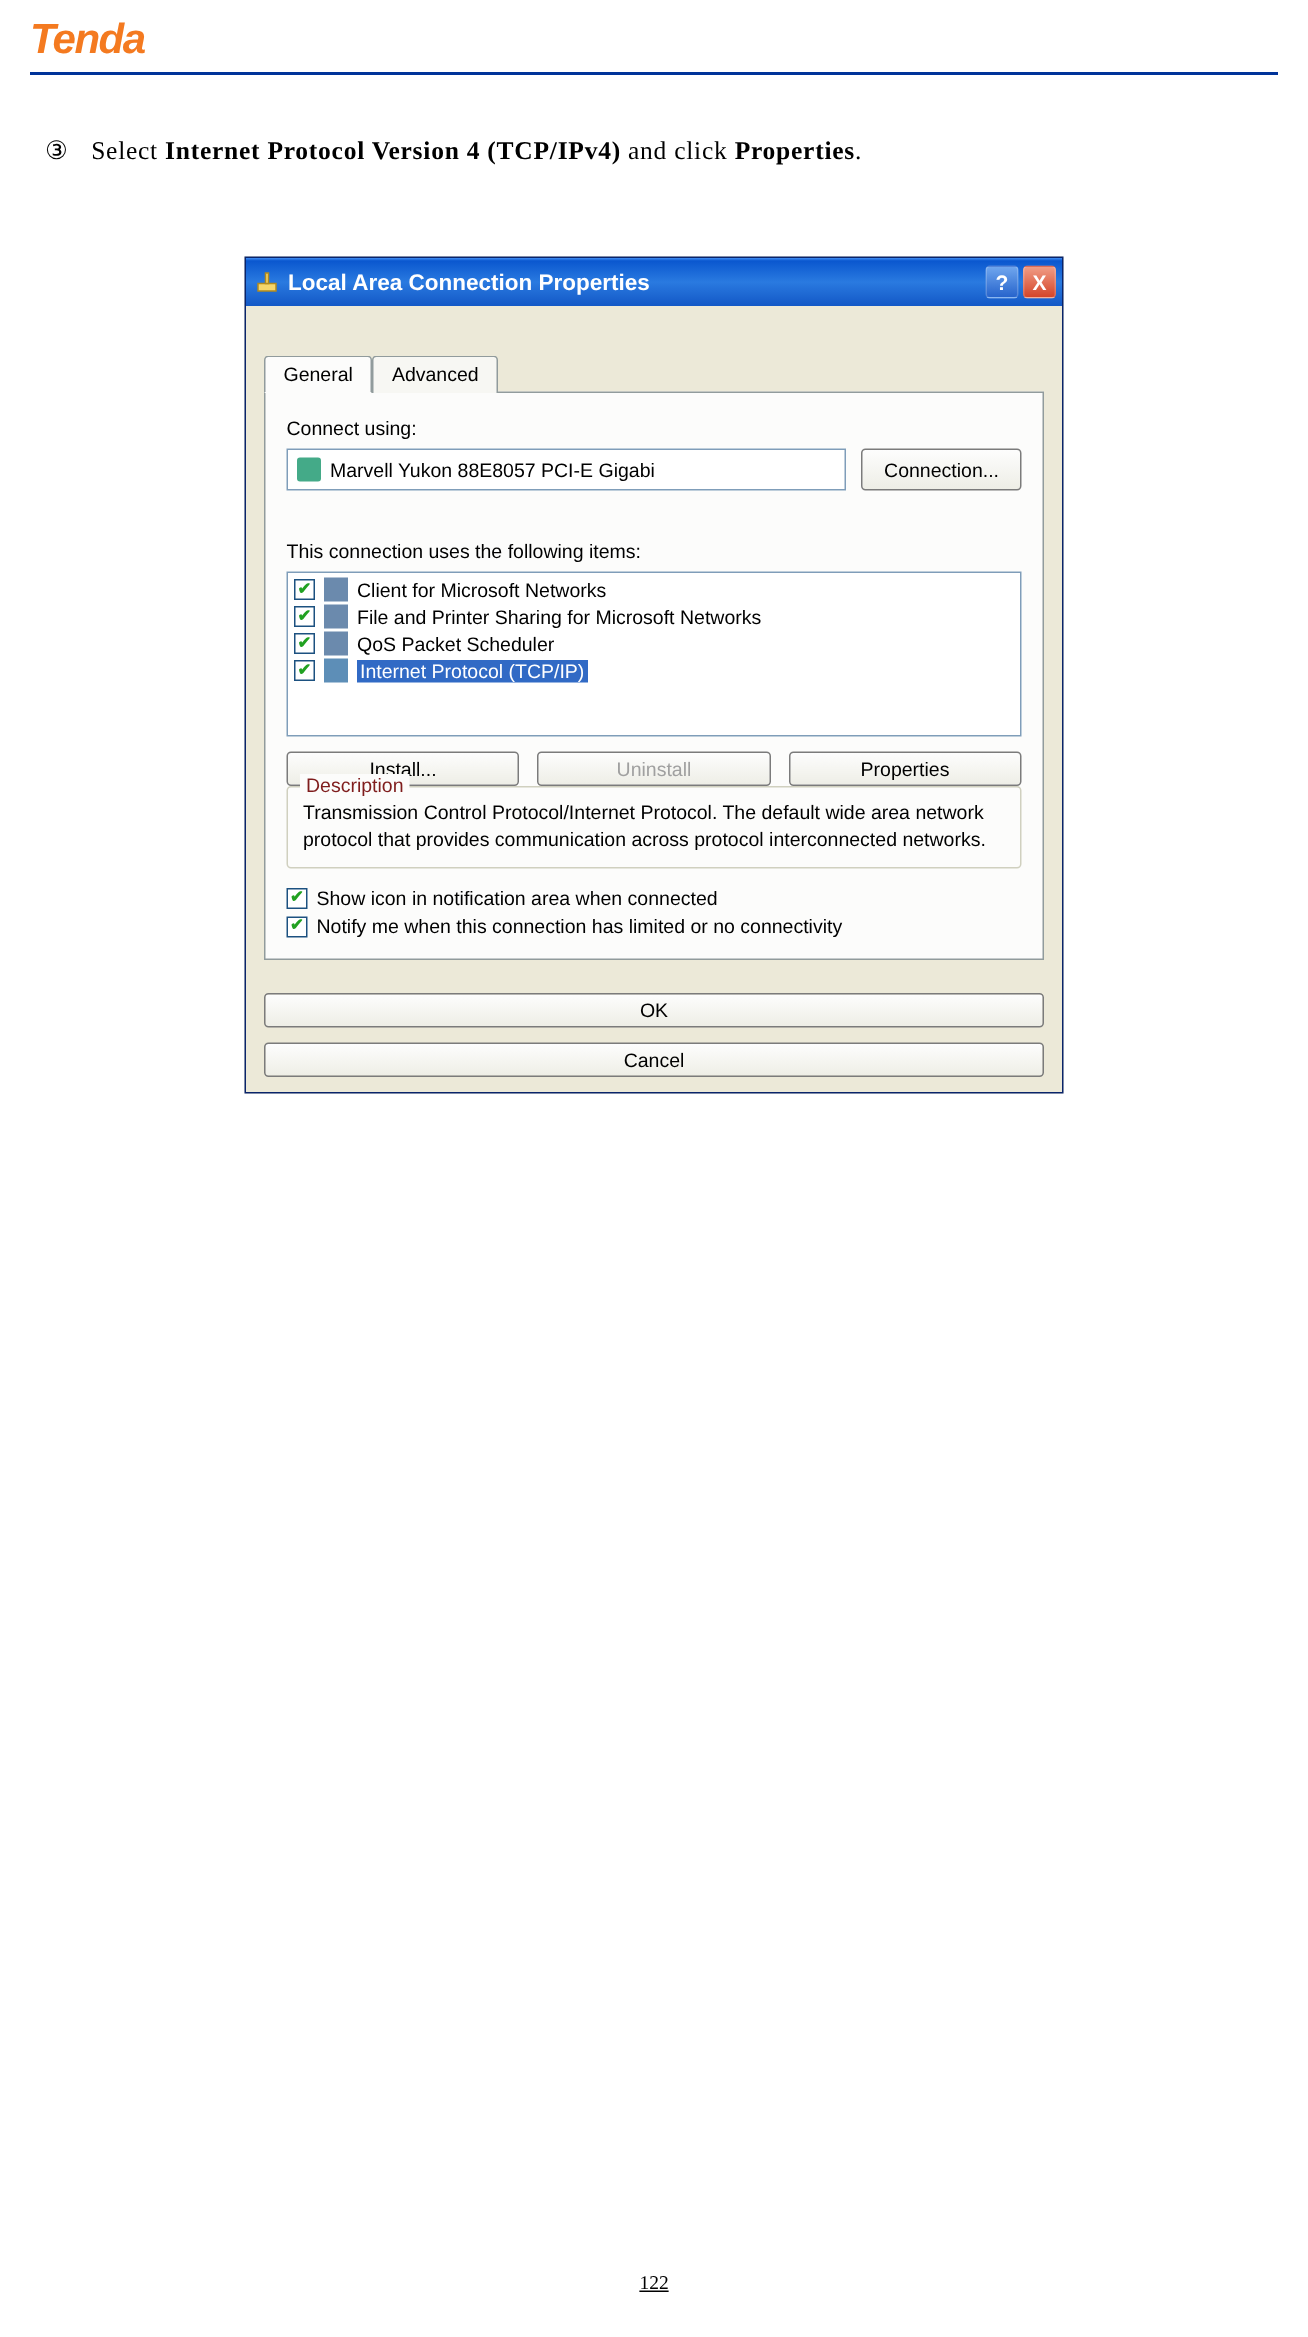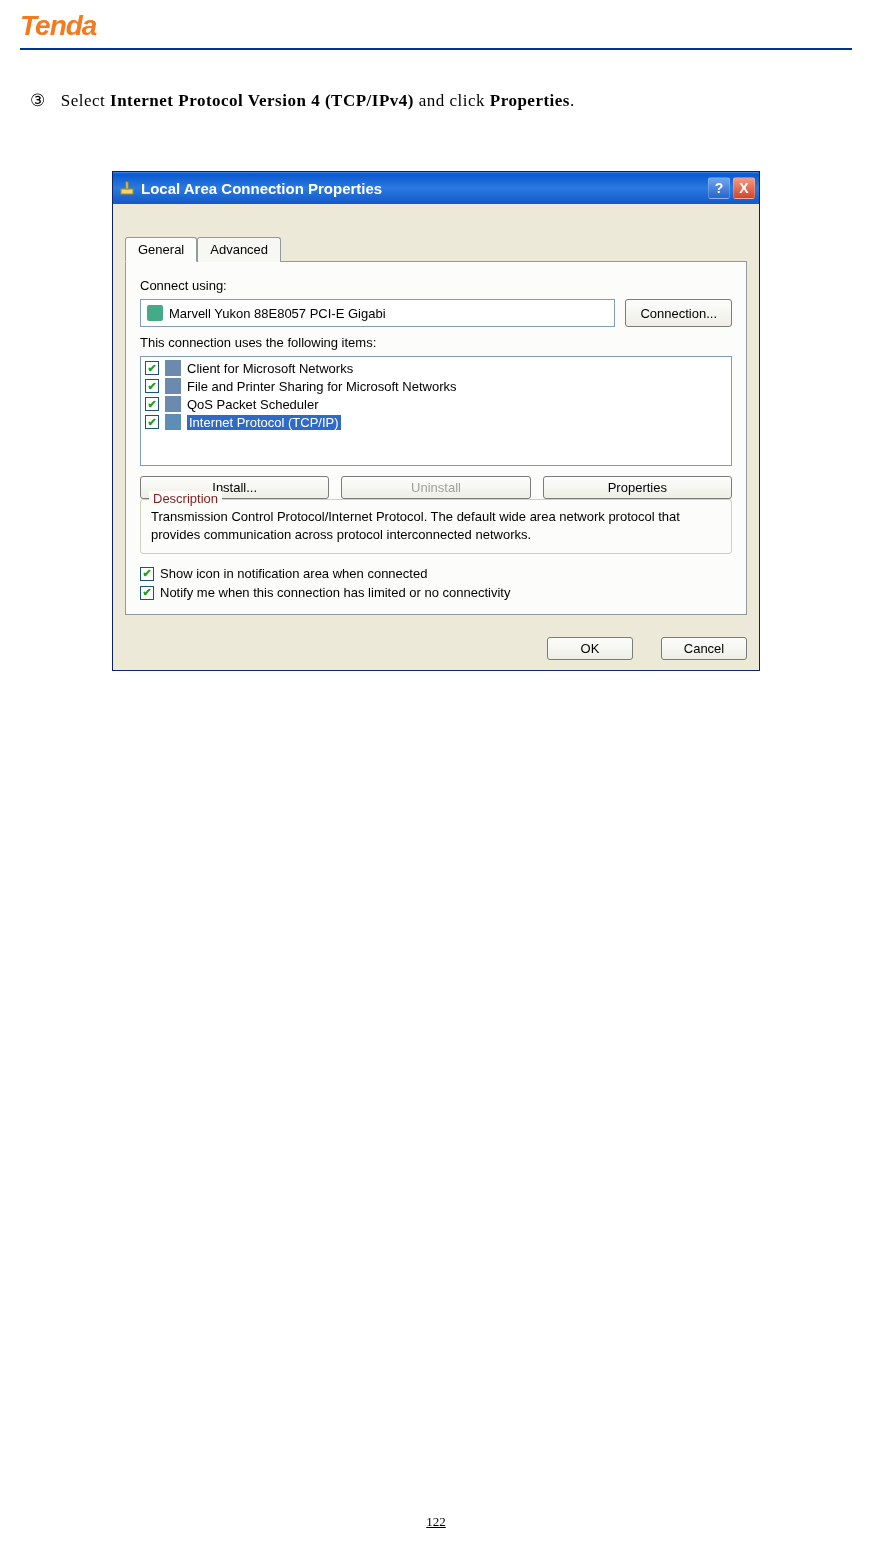--- a/index.html
+++ b/index.html
@@ -38,21 +38,21 @@
     width: 26px;
     font-weight: normal;
   }
   .instruction .bold { font-weight: bold; }
 
   .dialog-wrap {
     display: flex;
     justify-content: center;
   }
   .dialog {
-    width: 648px;
+    width: 546px;
     background: #ece9d8;
     border: 1px solid #0a246a;
     font-family: Tahoma, Arial, sans-serif;
     font-size: 13px;
     color: #000;
   }
   .titlebar {
     height: 32px;
     background: linear-gradient(to bottom, #3f8cf3 0%, #0a57cf 6%, #2a7ae0 50%, #1358c6 100%);
     display: flex;
@@ -102,21 +102,21 @@
   }
   .tabpanel {
     border: 1px solid #919b9c;
     background: #fcfcfb;
     padding: 16px 14px 14px 14px;
   }
 
   .lbl { margin-bottom: 6px; display:block; }
 
   .adapter-row {
-    display: flex; gap: 10px; margin-bottom: 8px;
+    display: flex; gap: 10px; margin-bottom: 33px;
   }
   .adapter-box {
     flex: 1;
     display: flex; align-items:center; gap:6px;
     background: #fff;
     border: 1px solid #7f9db9;
     padding: 4px 6px;
     height: 28px;
   }
   .nic-icon {
@@ -176,22 +176,23 @@
   .groupbox .legend{
     position:absolute; top:-9px; left:8px;
     background:#fcfcfb; padding:0 4px;
     color:#7f1d1d; font-size:13px;
   }
   .desc-text{font-size:13px;line-height:1.35;}
 
   .opt-row{display:flex;align-items:center;gap:6px;margin-top:4px;font-size:13px;}
 
   .dlg-buttons{
-    display:flex;justify-content:flex-end;gap:28px;
+    display:flex;justify-content:flex-end;gap:10px;
     padding:10px 12px;
+    flex-direction:column;
   }
   .dlg-buttons .btn{min-width:86px;}
 
   .page-number{
     position:absolute;
     bottom:28px;
     left:0;right:0;
     text-align:center;
     font-size:13px;
     font-family:"Times New Roman",serif;

